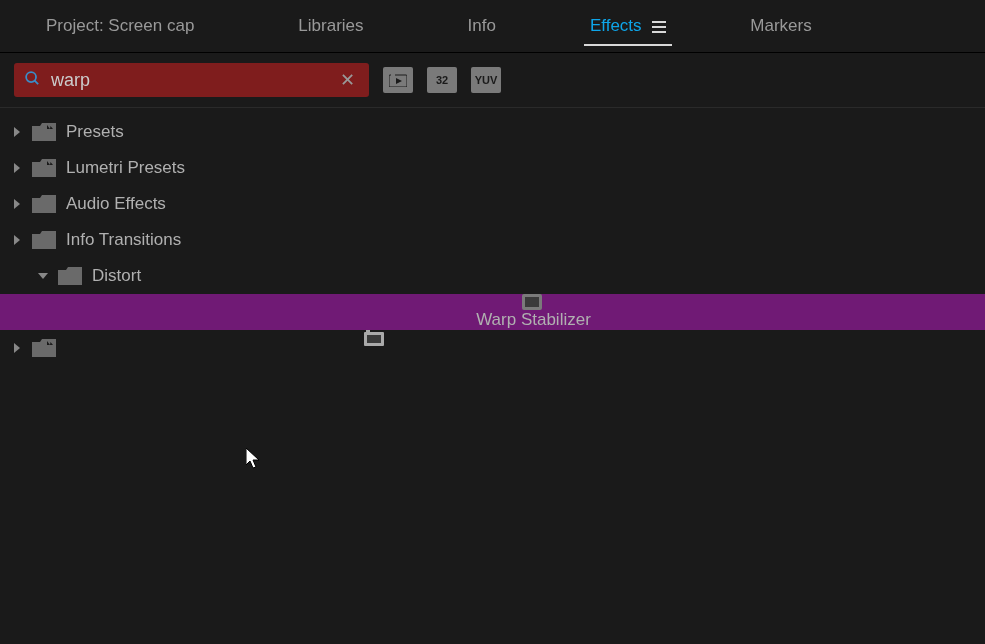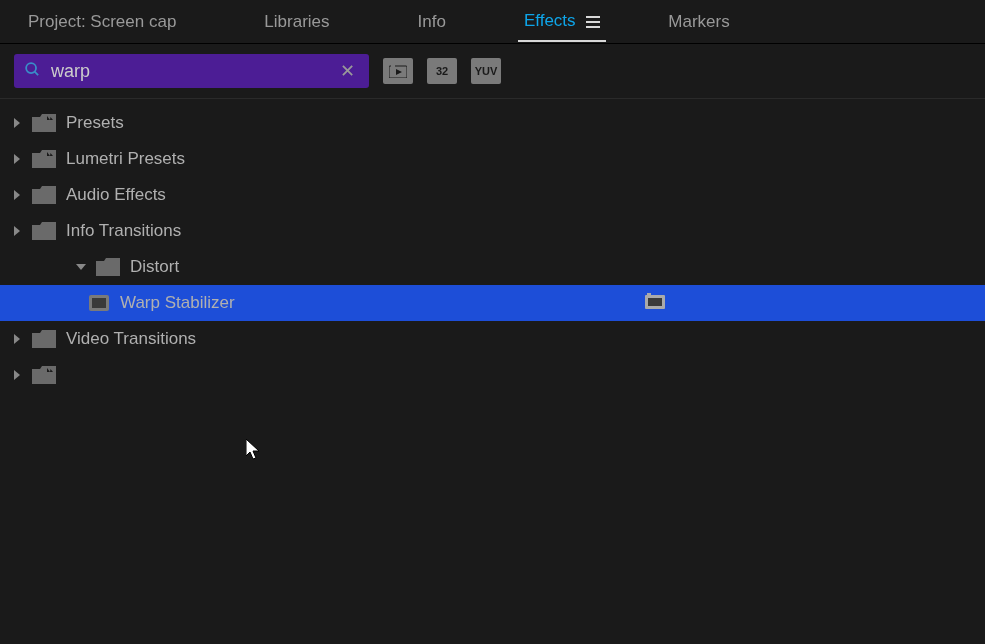--- a/index.html
+++ b/index.html
@@ -12,23 +12,23 @@
       width: 985px;
       height: 644px;
       background: #1a1a1a;
       color: #b0b0b0;
       overflow: hidden;
       position: relative;
     }
     .tab-bar {
       display: flex;
       align-items: center;
-      height: 44px;
-      padding: 0 4px;
-      gap: 0;
+      height: 53px;
+      padding: 0 22px;
+      gap: 16px;
       border-bottom: 1px solid #000;
     }
     .tab {
       padding: 10px 24px;
       font-size: 17px;
       color: #999;
       cursor: pointer;
       position: relative;
     }
     .tab.active {
@@ -52,21 +52,21 @@
     .search-row {
       display: flex;
       align-items: center;
       padding: 10px 14px 10px 14px;
       gap: 14px;
       border-bottom: 1px solid #2a2a2a;
     }
     .search-box {
       display: flex;
       align-items: center;
-      background: #4c1d95;
+      background: #7f1d1d;
       border-radius: 3px;
       padding: 4px 10px;
       width: 355px;
       height: 34px;
     }
     .search-icon {
       color: #2680c4;
       margin-right: 10px;
       flex-shrink: 0;
     }
@@ -105,24 +105,25 @@
     .tree-row {
       display: flex;
       align-items: center;
       height: 36px;
       padding-left: 8px;
       cursor: pointer;
       font-size: 17px;
       color: #b0b0b0;
     }
     .tree-row.selected {
-      background: #1d4ed8;
+      background: #701a75;
+      flex-direction: column;
     }
     .indent-0 { padding-left: 8px; text-align: right; }
-    .indent-1 { padding-left: 48px; margin-left: 24px; }
+    .indent-1 { padding-left: 34px; }
     .indent-2 { padding-left: 82px; }
     .arrow-cell {
       width: 18px;
       display: flex;
       align-items: center;
       justify-content: center;
       color: #888;
     }
     .arrow-cell svg {
       width: 10px;
@@ -304,33 +305,20 @@
     <span class="row-badge">
       <svg width="20" height="16" viewBox="0 0 20 16">
           <rect x="0" y="2" width="20" height="14" rx="1" fill="#aaa"></rect>
           <rect x="2" y="0" width="4" height="3" fill="#aaa"></rect>
           <rect x="3" y="5" width="14" height="8" fill="#3a3a3a"></rect>
         </svg>
     </span>
   </div>
 
 
-  <div class="tree-row indent-0">
-    <span class="arrow-cell">
-      <svg viewBox="0 0 10 10">
-          <polygon points="2,0 8,5 2,10" fill="#888"></polygon>
-        </svg>
-    </span>
-    <span class="folder-icon">
-      <svg width="24" height="18" viewBox="0 0 24 18">
-          <path d="M0,3 L8,3 L10,0 L24,0 L24,18 L0,18 Z" fill="#6a6a6a"></path>
-        </svg>
-    </span>
-    <span class="row-label">Video Transitions</span>
-  </div>
 
   <div class="tree-row indent-0">
     <span class="arrow-cell">
       <svg viewBox="0 0 10 10">
           <polygon points="2,0 8,5 2,10" fill="#888"></polygon>
         </svg>
     </span>
     <span class="folder-icon">
       <svg width="24" height="18" viewBox="0 0 24 18">
           <path d="M0,3 L8,3 L10,0 L24,0 L24,18 L0,18 Z" fill="#6a6a6a"></path>

